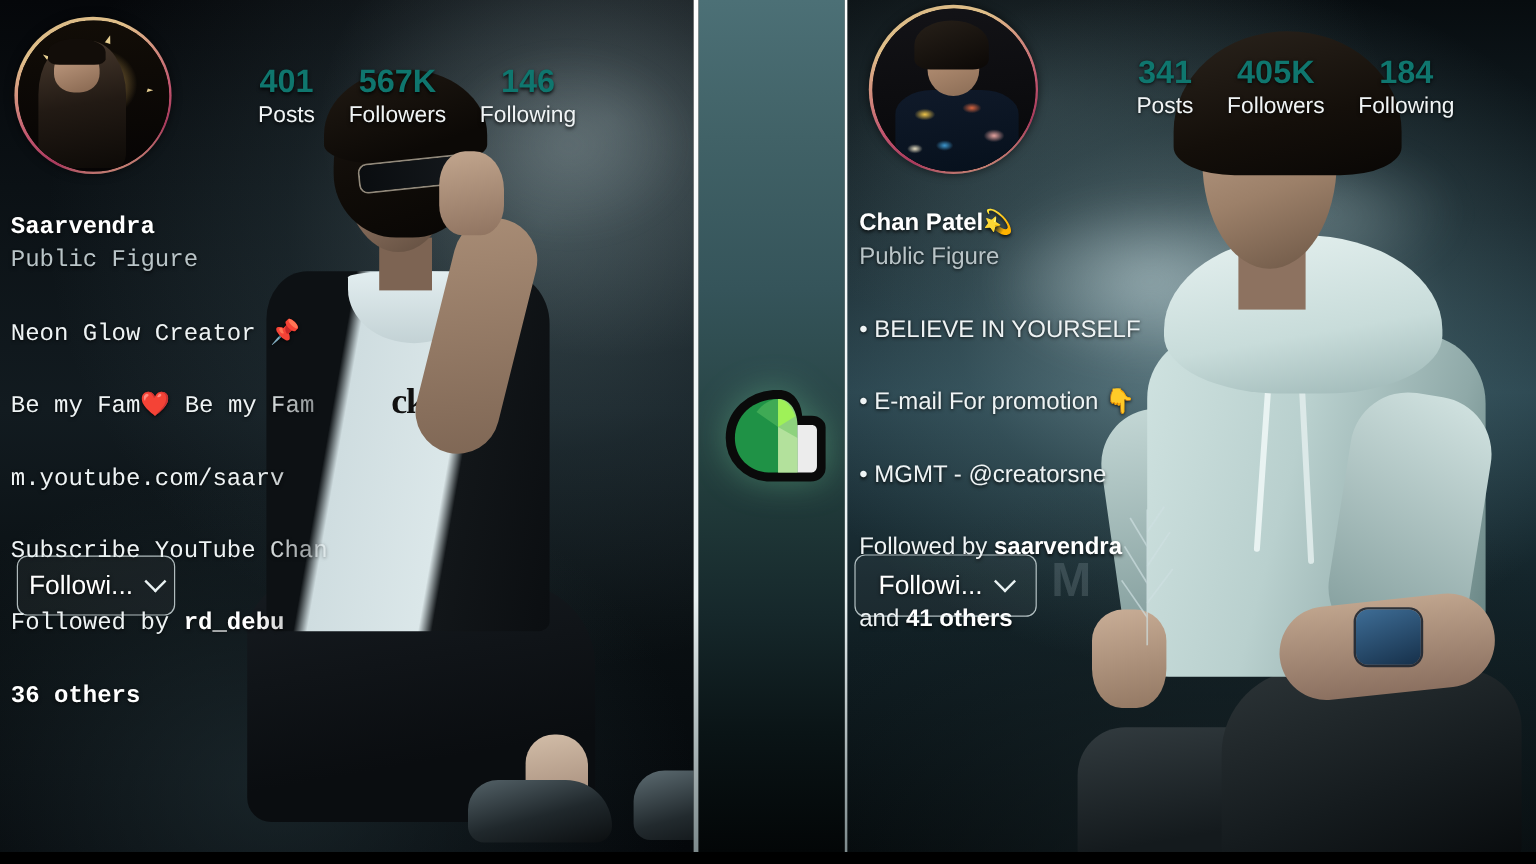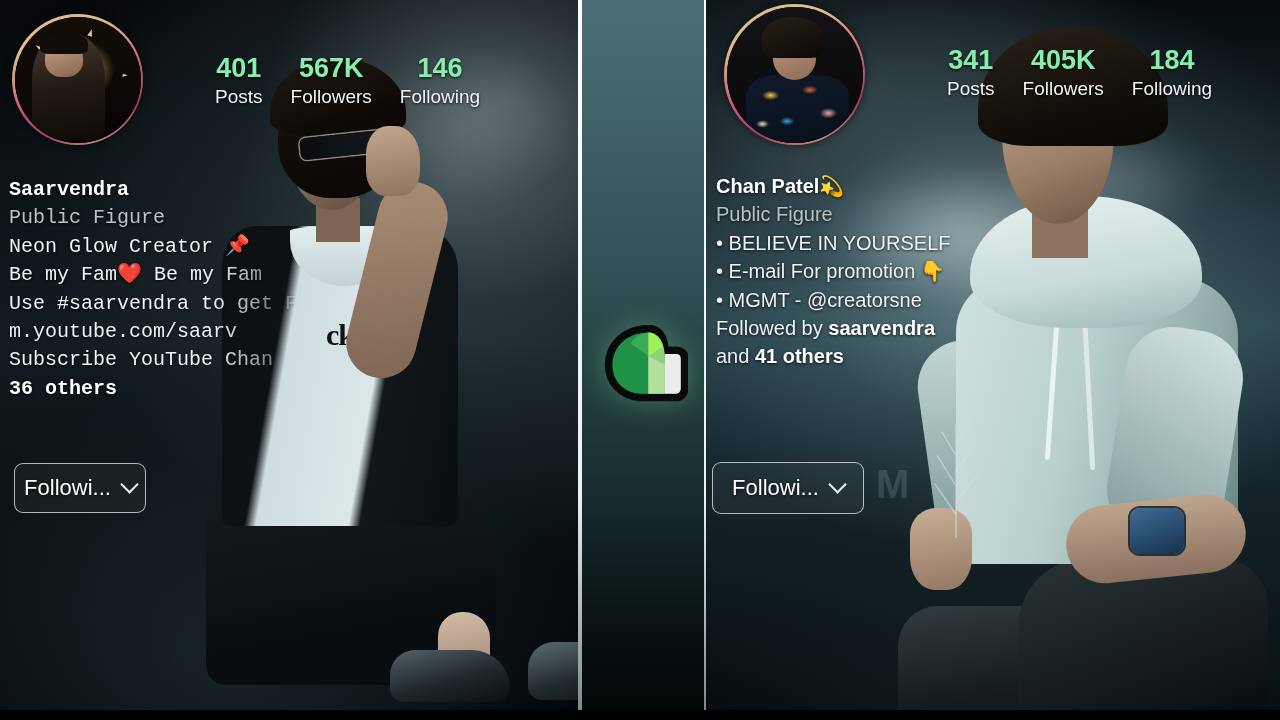--- a/index.html
+++ b/index.html
@@ -177,35 +177,35 @@
       linear-gradient(170deg,#101a2a,#06101c);
     border-radius:30% 30% 8% 8%; }
 
   
   .stats{ display:flex; align-items:flex-start; }
   #head-left  .stats{ margin-left:58px; margin-top:40px; }
   #head-right .stats{ margin-left:68px; margin-top:42px; }
   .stat{ text-align:center; }
   #head-left  .stat{ padding:0 14px; }
   #head-right .stat{ padding:0 14px; }
-  .stat-num{ color:#86efac; font-size:27px; font-weight:700; line-height:1.05;
+  .stat-num{ color:#0f766e; font-size:27px; font-weight:700; line-height:1.05;
     text-shadow:0 1px 3px rgba(0,0,0,.85); }
   .stat-lab{ color:#f0f4f5; font-size:19px; font-weight:400; margin-top:4px;
     text-shadow:0 1px 3px rgba(0,0,0,.85); }
 
   
   .bio{ position:absolute; }
   #bio-left { left:9px;  top:176px; width:330px;font-family:Liberation Mono, monospace; }
   #bio-right{ left:716px; top:172px; width:360px; }
   .bio-name{ color:#fff; font-size:20px; font-weight:700; line-height:1.42;
     text-shadow:0 1px 3px rgba(0,0,0,.8); white-space:nowrap; }
   .bio-cat{ color:#b9c4c7; font-size:20px; line-height:1.42;
     text-shadow:0 1px 3px rgba(0,0,0,.8); white-space:nowrap; }
   .bio-line{ color:#eef3f4; font-size:20px; line-height:1.42;
-    text-shadow:0 1px 3px rgba(0,0,0,.8); white-space:nowrap; overflow:hidden; }
+    text-shadow:0 1px 3px rgba(0,0,0,.8); white-space:nowrap; overflow:hidden;margin-top:32px; }
   .bio-line b{ font-weight:700; color:#fff; }
   .bio-fade{
     -webkit-mask-image:linear-gradient(90deg,#000 0%,#000 62%,rgba(0,0,0,.25) 88%,rgba(0,0,0,0) 100%);
             mask-image:linear-gradient(90deg,#000 0%,#000 62%,rgba(0,0,0,.25) 88%,rgba(0,0,0,0) 100%);
   }
 
   
   .follow-btn{ position:absolute; display:flex; align-items:center; justify-content:center;
     gap:12px; border:1.5px solid rgba(228,240,242,.75); border-radius:9px;
     background:rgba(255,255,255,.045); color:#fff; font-size:22px;
@@ -290,23 +290,23 @@
           <div class="stat-lab">Following</div>
         </div>
       </div>
     </div>
 
     <div class="bio" id="bio-left">
       <div class="bio-name">Saarvendra</div>
       <div class="bio-cat">Public Figure</div>
       <div class="bio-line">Neon Glow Creator 📌</div>
       <div class="bio-line bio-fade">Be my Fam❤️ Be my Fam</div>
-      <div class="bio-line bio-fade">Use #saarvendra to get F</div>
       <div class="bio-line bio-fade">m.youtube.com/saarv</div>
       <div class="bio-line bio-fade">Subscribe YouTube Chan</div>
+      <div class="bio-line bio-fade"><span>Followed by </span><b>rd_debu</b></div>
       <div class="bio-line"><b>36 others</b></div>
     </div>
 
     <div class="follow-btn" id="follow-left">
       <span>Followi...</span>
       <span class="chev"></span>
     </div>
   </div>
 
   <div id="center-strip"></div>

